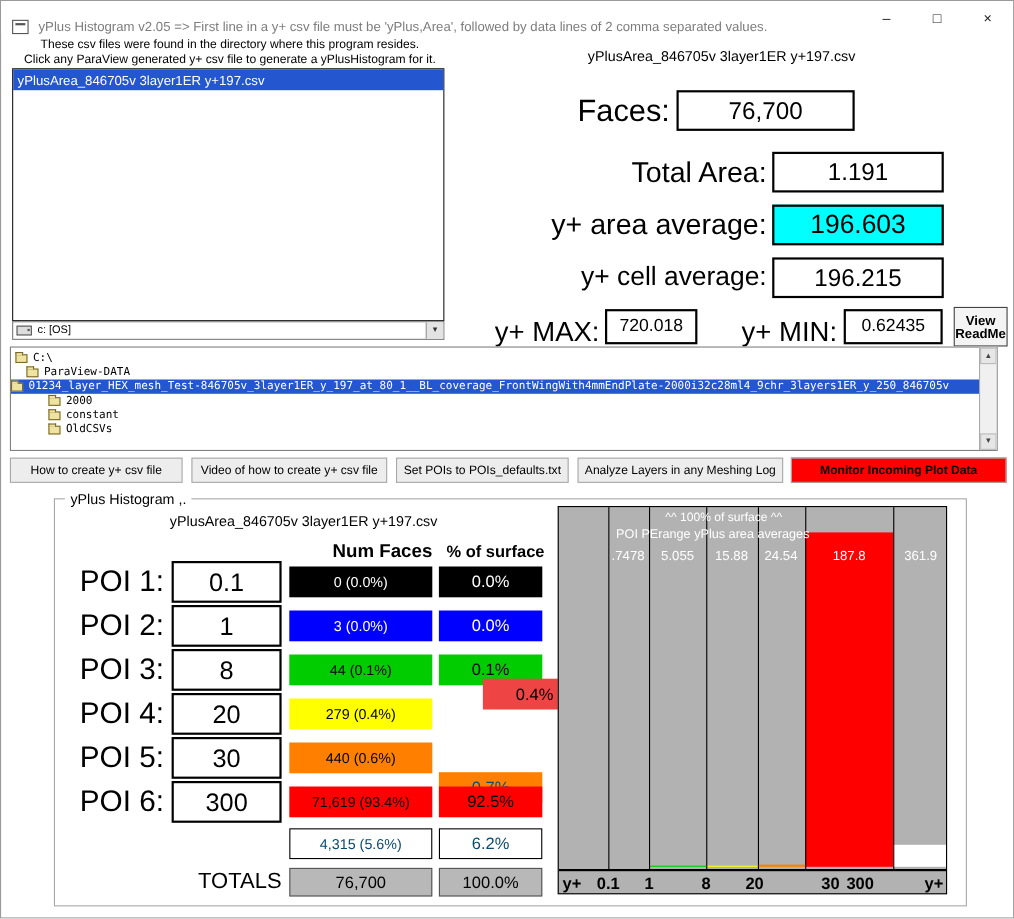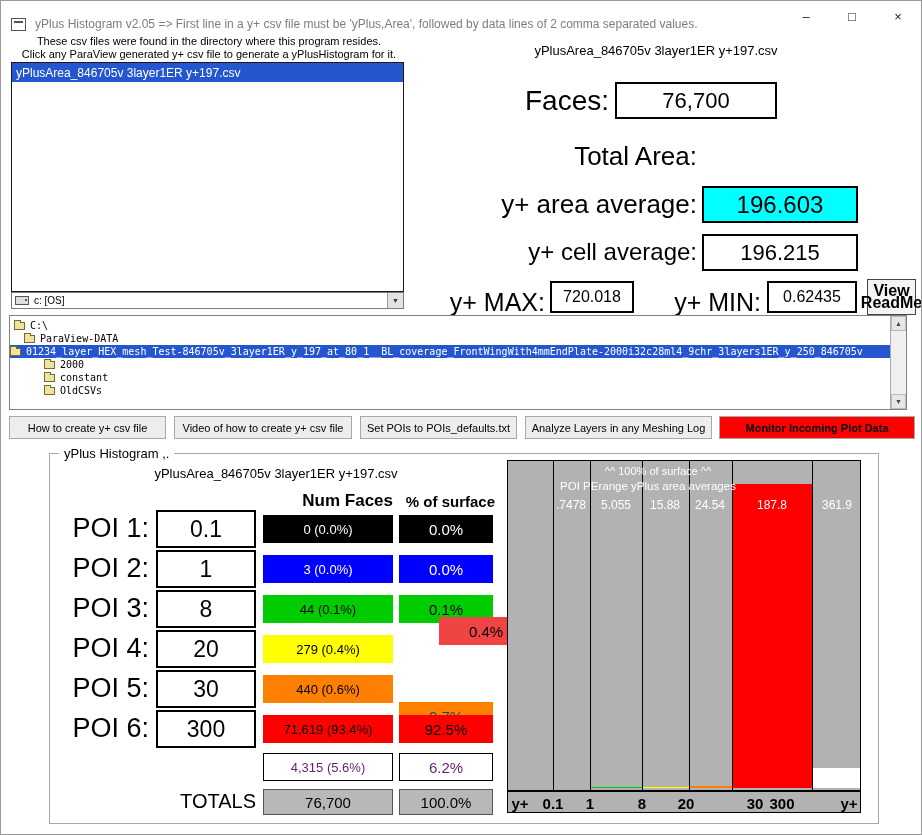--- a/index.html
+++ b/index.html
@@ -17,40 +17,40 @@
   
   .listbox{left:10px;top:61px;width:393px;height:230px;border:1px solid #1a1a1a;background:#fff}
   .list-item{height:19px;display:flex;align-items:center;padding-left:4px;color:#fff;font-size:12px;white-space:nowrap}
   .combo{left:10px;top:291px;width:393px;height:17px;border:1px solid #7a7a7a;background:#fff;display:flex;align-items:center}
   .drive-icon{width:14px;height:9px;border:1px solid #555;background:#ddd;margin:0 5px 0 3px;flex:0 0 auto;position:relative}
   .drive-icon::after{content:"";position:absolute;right:1px;top:2px;width:2px;height:2px;background:#555}
   .combo-arrow{margin-left:auto;width:16px;height:15px;background:#e3e3e3;border-left:1px solid #999;display:flex;align-items:center;justify-content:center;font-size:7px;color:#333}
   
   .sum-label{position:absolute;text-align:right;white-space:nowrap}
   .value-box{position:absolute;border:2px solid #000;background:#fff;display:flex;align-items:center;justify-content:center;font-size:22px}
-  .readme-btn{position:absolute;left:866px;top:278px;width:49px;height:36px;background:#f4f4f4;border:1px solid #444;font-size:16px;font-weight:700;text-align:center;line-height:12px;display:flex;align-items:center;justify-content:center}
+  .readme-btn{position:absolute;left:866px;top:278px;width:49px;height:36px;background:#f4f4f4;border:1px solid #444;font-size:12px;font-weight:700;text-align:center;line-height:12px;display:flex;align-items:center;justify-content:center}
   
   .treepanel{left:8px;top:314px;width:898px;height:95px;border:1px solid #808080;background:#fff;overflow:hidden}
   .trow{position:absolute;height:13px;display:flex;align-items:center;font-family:"DejaVu Sans Mono",monospace;font-size:10px;white-space:nowrap}
   .folder{width:11px;height:8px;background:#efe3a2;border:1px solid #7a6a2a;margin-right:5px;position:relative;flex:0 0 auto}
   .folder::before{content:"";position:absolute;top:-3px;left:-1px;width:5px;height:2px;background:#efe3a2;border:1px solid #7a6a2a;border-bottom:none}
   .vscroll{position:absolute;right:0;top:0;width:16px;height:100%;background:#f0f0f0;border-left:1px solid #aaa}
   .sb-btn{position:absolute;left:0;width:100%;height:15px;background:#e6e6e6;border:1px solid #bbb;display:flex;align-items:center;justify-content:center;font-size:7px;color:#444}
   
   .tbtn{position:absolute;top:415px;height:23px;background:#ededed;border:1px solid #a8a8a8;font-size:11px;display:flex;align-items:center;justify-content:center;text-align:center;padding:0 4px;white-space:nowrap}
   .tbtn.monitor{font-weight:700}
   
   .grpbox{left:48px;top:452px;width:830px;height:371px;border:1px solid #a8a8a8}
   .grp-label{position:absolute;left:58px;top:445px;background:#fff;padding:0 5px;font-size:13px}
   .poi-label{position:absolute;text-align:right;font-size:27px;white-space:nowrap;width:112px;left:36px}
   .poi-input{position:absolute;left:155px;width:100px;height:38px;border:2px solid #000;background:#fff;text-align:center;font-size:23px;font-family:"Liberation Sans",sans-serif}
   .cell{position:absolute;height:28px;display:flex;align-items:center;justify-content:center;font-size:13px}
   .cell.nf{left:262px;width:130px}
   .cell.pc{left:398px;width:94px;font-size:15px}
-  .cell.white{background:#fff;border:1px solid #000;color:#701a75}
+  .cell.white{background:#fff;border:1px solid #000;color:#0c4a6e}
   .cell.gray{background:#b8b8b8;border:1px solid #555;color:#000;font-size:15px}
   .hdr{position:absolute;font-weight:700;text-align:right}
   
   #chart{position:absolute;left:506px;top:459px;width:354px;height:353px;background:#b2b2b2;border:1px solid #000;overflow:hidden}
   .bin-bar{position:absolute;bottom:24px;z-index:1}
   .sep{position:absolute;top:0;height:329px;width:1px;background:#000;z-index:2}
   .axis{position:absolute;left:0;top:329px;width:100%;height:2px;background:#000;z-index:3}
   .chart-title{position:absolute;left:30px;top:4px;width:240px;text-align:center;color:#fff;font-size:11px;z-index:4}
   .chart-sub{position:absolute;left:10px;top:19px;width:260px;text-align:center;color:#fff;font-size:11.5px;z-index:4}
   .avg{position:absolute;top:37px;transform:translateX(-50%);color:#fff;font-size:12px;z-index:4;white-space:nowrap}
@@ -85,20 +85,21 @@
     <span style="font-size:10px">c:  [OS]</span>
     <span class="combo-arrow">▼</span>
   </div>
 
   <div class="abs" style="left:455px;top:42px;width:400px;text-align:center;font-size:13px">yPlusArea_846705v 3layer1ER y+197.csv</div>
 
   <div class="sum-label" style="left:460px;top:84px;width:148px;font-size:28px">Faces:</div>
   <div class="value-box" style="left:614px;top:81px;width:162px;height:37px">76,700</div>
 
   <div class="sum-label" style="left:460px;top:140px;width:236px;font-size:26px">Total Area:</div>
+  <div class="value-box" style="left:701px;top:137px;width:156px;height:37px">1.191</div>
 
   <div class="sum-label" style="left:420px;top:188px;width:276px;font-size:26px">y+ area average:</div>
   <div class="value-box" style="left: 701px; top: 185px; width: 156px; height: 37px; font-size: 24px; background: rgb(0, 255, 255);">196.603</div>
 
   <div class="sum-label" style="left:420px;top:237px;width:276px;font-size:24px">y+ cell average:</div>
   <div class="value-box" style="left:701px;top:233px;width:156px;height:37px">196.215</div>
 
   <div class="sum-label" style="left:404px;top:287px;width:140px;font-size:25px">y+ MAX:</div>
   <div class="value-box" style="left:549px;top:280px;width:84px;height:32px;font-size:16px">720.018</div>
 

